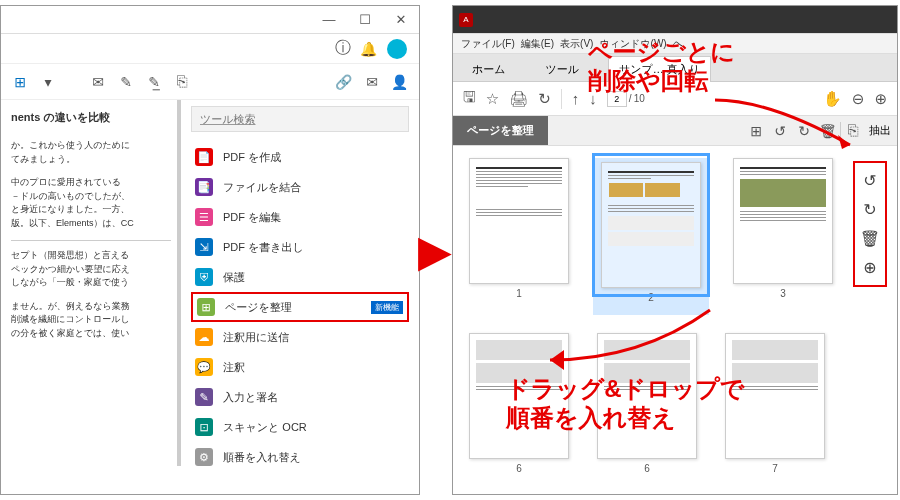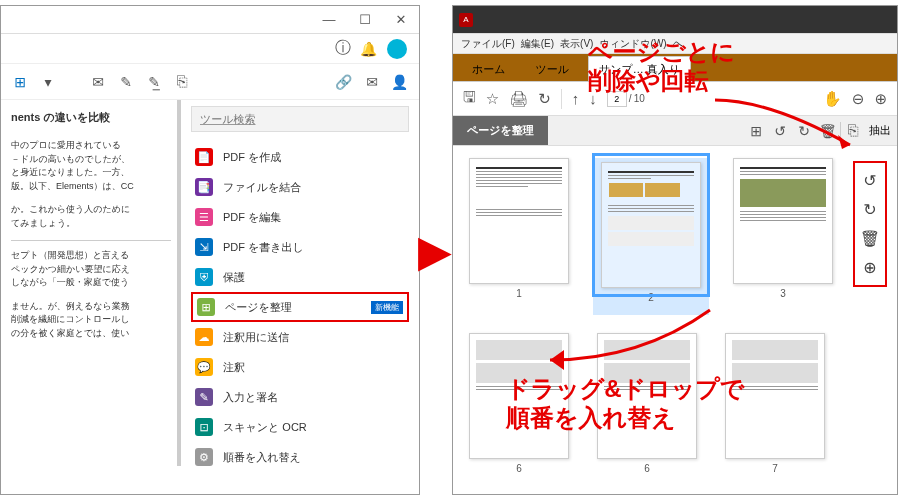--- a/index.html
+++ b/index.html
@@ -5,21 +5,21 @@
 * { margin: 0; padding: 0; box-sizing: border-box; font-family: "Meiryo", sans-serif; }
 body { width: 900px; height: 500px; background: #fff; position: relative; overflow: hidden; }
 .win { position: absolute; border: 1px solid #999; background: #fff; }
 .win-left { left: 0; top: 5px; width: 420px; height: 490px; }
 .win-right { left: 452px; top: 5px; width: 446px; height: 490px; }
 .titlebar { height: 28px; display: flex; align-items: center; justify-content: flex-end; background: #fff; border-bottom: 1px solid #ddd; }
 .titlebar.dark { background: #333; color: #fff; justify-content: flex-start; padding-left: 6px; font-size: 11px; }
 .win-btn { width: 36px; height: 28px; display: flex; align-items: center; justify-content: center; color: #555; font-size: 13px; }
 .pdf-ico { width: 14px; height: 14px; background: #b30000; color: #fff; font-size: 8px; display: inline-flex; align-items: center; justify-content: center; margin-right: 4px; border-radius: 2px; }
 .menubar { height: 20px; background: #f3f3f3; display: flex; gap: 6px; padding: 0 8px; font-size: 10px; color: #333; align-items: center; border-bottom: 1px solid #ddd; }
-.tabbar { height: 28px; display: flex; align-items: flex-end; background: #a16207; border-bottom: 1px solid #ccc; padding: 0 8px; gap: 8px; }
+.tabbar { height: 28px; display: flex; align-items: flex-end; background: #e5e5e5; border-bottom: 1px solid #ccc; padding: 0 8px; gap: 18px; }
 .tab { font-size: 11px; padding: 5px 10px; border: 1px solid transparent; border-bottom: none; position: relative; top: 1px; }
 .tab.active { background: #fff; border-color: #ccc; }
 .header-icons { height: 30px; display: flex; justify-content: flex-end; align-items: center; gap: 10px; padding: 0 12px; border-bottom: 1px solid #eee; }
 .header-icons .ico { width: 16px; height: 16px; display: flex; align-items: center; justify-content: center; color: #555; }
 .avatar { width: 20px; height: 20px; border-radius: 50%; background: #00b4d8; }
 .bell { font-size: 14px; }
 .topbar { height: 36px; display: flex; align-items: center; gap: 10px; padding: 0 10px; border-bottom: 1px solid #eee; }
 .topbar .ico { width: 18px; height: 18px; display: flex; align-items: center; justify-content: center; color: #555; font-size: 14px; }
 .topbar .spacer { flex: 1; }
 .body-left { display: flex; height: calc(100% - 122px); }
@@ -82,26 +82,26 @@
     <span class="ico">✎̲</span>
     <span class="ico">⎘</span>
     <span class="spacer"></span>
     <span class="ico">🔗</span>
     <span class="ico">✉</span>
     <span class="ico">👤</span>
   </div>
   <div class="body-left">
     <div class="doc">
       <h3>nents の違いを比較</h3>
+      <p style="white-space:pre-line">か。これから使う人のために
+てみましょう。</p>
       <p style="white-space:pre-line">中のプロに愛用されている
 －ドルの高いものでしたが、
 と身近になりました。一方、
 版。以下、Elements）は、CC</p>
-      <p style="white-space:pre-line">か。これから使う人のために
-てみましょう。</p>
       <hr style="margin:8px 0;border:none;border-top:1px solid #ccc">
       <p style="white-space:pre-line">セプト（開発思想）と言える
 ペックかつ細かい要望に応え
 しながら「一般・家庭で使う</p>
       <p style="white-space:pre-line">ません。が、例えるなら業務
 削減を繊細にコントロールし
 の分を被く家庭とでは、使い</p>
     </div>
     <div class="tools">
       <input class="search" placeholder="ツール検索" style="">

